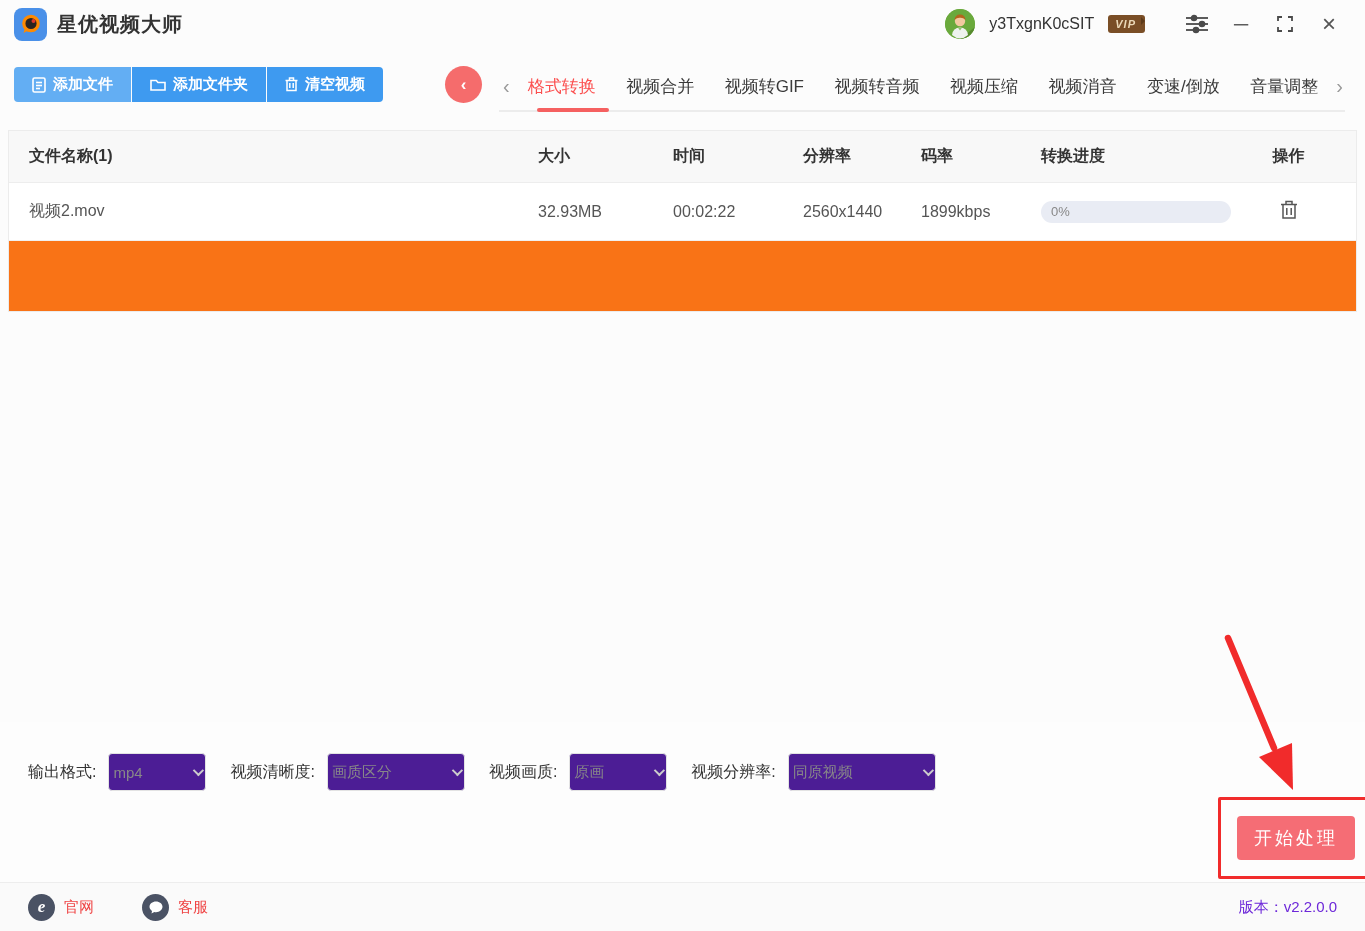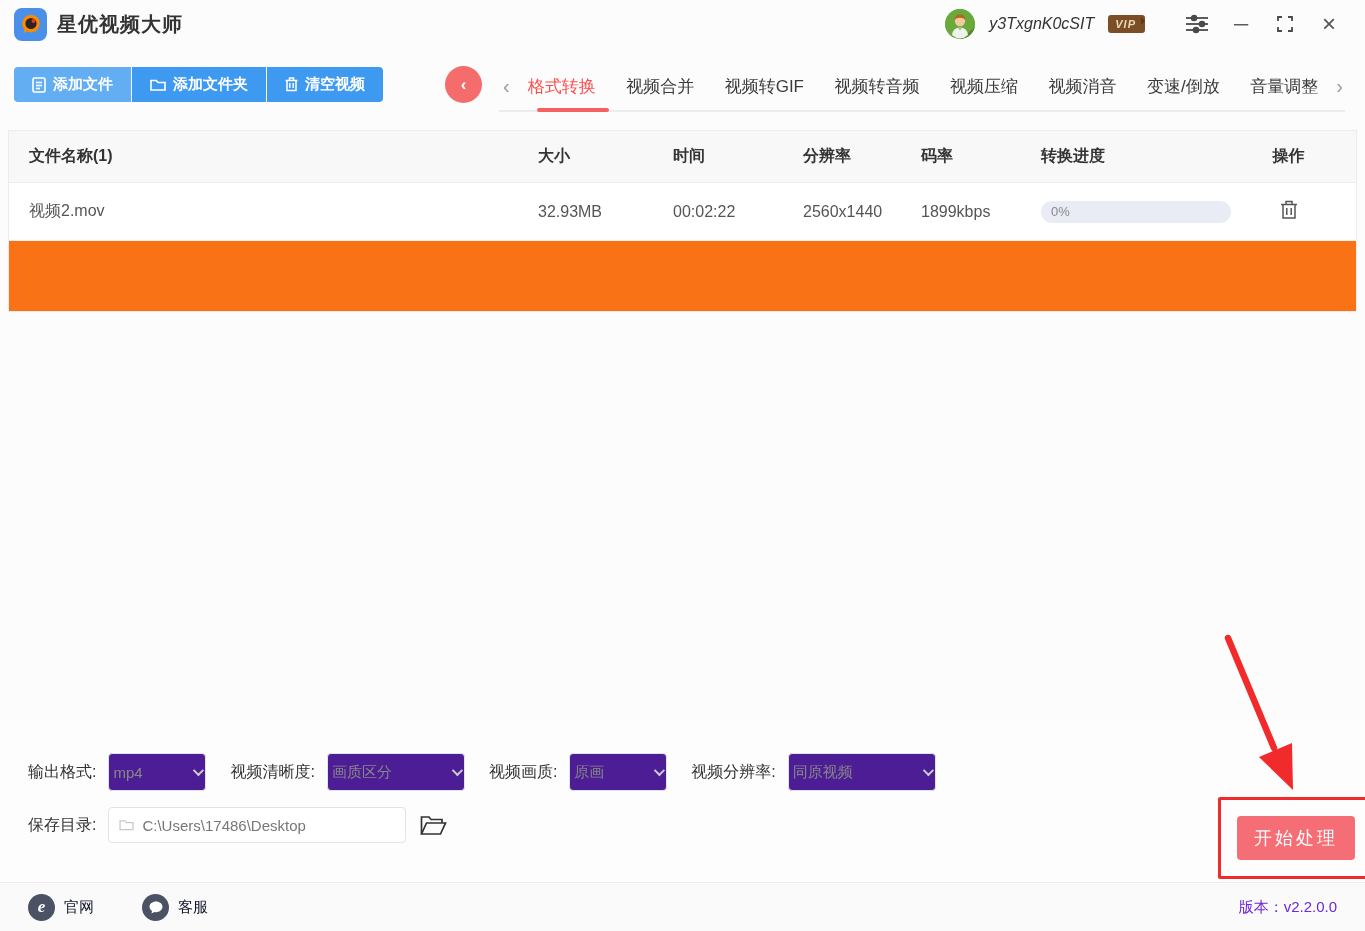--- a/index.html
+++ b/index.html
@@ -4,21 +4,21 @@
 <style>
   * { margin:0; padding:0; box-sizing:border-box; }
   html,body { width:1365px; height:931px; font-family:"Liberation Sans","DejaVu Sans",sans-serif; background:#fcfcfc; overflow:hidden; position:relative; }
 
   
   .titlebar { position:absolute; top:0; left:0; width:1365px; height:48px; background:#fcfcfc; display:flex; align-items:center; padding:0 14px; }
   .logo { width:33px; height:33px; border-radius:8px; background:#4a90e8; display:flex; align-items:center; justify-content:center; margin-right:10px; }
   .app-title { font-size:20px; font-weight:bold; color:#333; letter-spacing:1px; }
   .titlebar-right { margin-left:auto; display:flex; align-items:center; gap:14px; }
   .avatar { width:30px; height:30px; border-radius:50%; overflow:hidden; background:#6aa93c; flex:none; }
-  .username { font-size:16px; color:#333;font-style:italic; }
+  .username { font-size:16px; color:#333; }
   .vip-badge { background:#7a4e26; color:#ecd9b8; font-size:11px; font-weight:bold; font-style:italic; padding:3px 9px 3px 7px; border-radius:3px; letter-spacing:1px; position:relative; }
   .vip-badge:after { content:""; position:absolute; right:-4px; top:2px; border:4px solid transparent; border-left-color:#5d3a1a; }
   .winctl { display:flex; align-items:center; gap:0; margin-left:16px; }
   .winctl .ctl { width:44px; height:34px; display:flex; align-items:center; justify-content:center; color:#555; cursor:pointer; }
   .ctl-min { font-size:20px; color:#444; }
   .ctl-close { font-size:24px; color:#444; }
 
   
   .toolbar { position:absolute; top:67px; left:14px; display:flex; gap:1px; }
   .tb-btn { height:35px; display:flex; align-items:center; justify-content:center; gap:7px; color:#fff; font-size:15px; font-weight:bold; background:#3e9af0; padding:0 18px; cursor:pointer; }
@@ -63,21 +63,21 @@
   .start-wrap { position:absolute; top:75px; left:1218px; border:3px solid #f12b2b; padding:16px; border-radius:2px; }
   .start-btn { width:118px; height:44px; background:#f56d75; color:#fff; font-size:18px; letter-spacing:3px; border:none; border-radius:4px; display:flex; align-items:center; justify-content:center; cursor:pointer; font-family:inherit; }
 
   .annot-arrow { position:absolute; top:630px; left:1190px; width:120px; height:170px; z-index:10; pointer-events:none; }
 
   
   .footer { position:absolute; top:882px; left:0; width:1365px; height:49px; background:#fafafa; border-top:1px solid #ededed; display:flex; align-items:center; padding:0 28px; }
   .flink { display:flex; align-items:center; gap:9px; margin-right:48px; cursor:pointer; }
   .ficon { width:27px; height:27px; border-radius:50%; background:#4a5264; color:#fff; display:flex; align-items:center; justify-content:center; }
   .ficon .e { font-size:17px; font-weight:bold; font-family:"Liberation Serif","DejaVu Serif",serif; font-style:italic; }
-  .flabel { font-size:15px; color:#0f172a; }
+  .flabel { font-size:15px; color:#ef4444; }
   .version { margin-left:auto; font-size:15px; color:#6d28d9; }
 </style>
 </head>
 <body>
 
 <div class="titlebar">
   <div class="logo">
     <svg width="22" height="22" viewBox="0 0 22 22">
       <circle cx="11" cy="10.5" r="7.2" fill="#2b2420" stroke="#ff8a00" stroke-width="3.2"></circle>
       <circle cx="13.5" cy="8" r="2" fill="#e03a2a"></circle>
@@ -230,35 +230,20 @@
       <span class="caret"></span>
     </div>
     <div class="gap"></div>
     <span class="slabel">视频分辨率:</span>
     <div class="select" style="width:148px">
       <span class="val">同原视频</span>
       <span class="caret"></span>
     </div>
   </div>
 
-  <div class="srow2">
-    <span class="slabel">保存目录:</span>
-    <div class="dir-input">
-      <svg width="15" height="12" viewBox="0 0 16 13" fill="none" stroke="#c9c9c9" stroke-width="1.4">
-        <path d="M1 2.5 V11.5 H15 V4 H8 L6.4 2 H1 Z"></path>
-      </svg>
-      <span class="path">C:\Users\17486\Desktop</span>
-    </div>
-    <span class="open-folder">
-      <svg width="27" height="21" viewBox="0 0 27 21" fill="none" stroke="#333" stroke-width="1.7">
-        <path d="M1.5 19 V2 H9 L11 4.5 H22 V8"></path>
-        <path d="M1.5 19 L6.5 8 H25.5 L20.5 19 Z"></path>
-      </svg>
-    </span>
-  </div>
 
   <div class="start-wrap">
     <button class="start-btn">开始处理</button>
   </div>
 </div>
 
 <svg class="annot-arrow" viewBox="0 0 120 170">
   <line x1="38" y1="8" x2="84" y2="118" stroke="#f12b2b" stroke-width="6.5" stroke-linecap="round"></line>
   <polygon points="69,127 102,113 103,160" fill="#f12b2b"></polygon>
 </svg>

